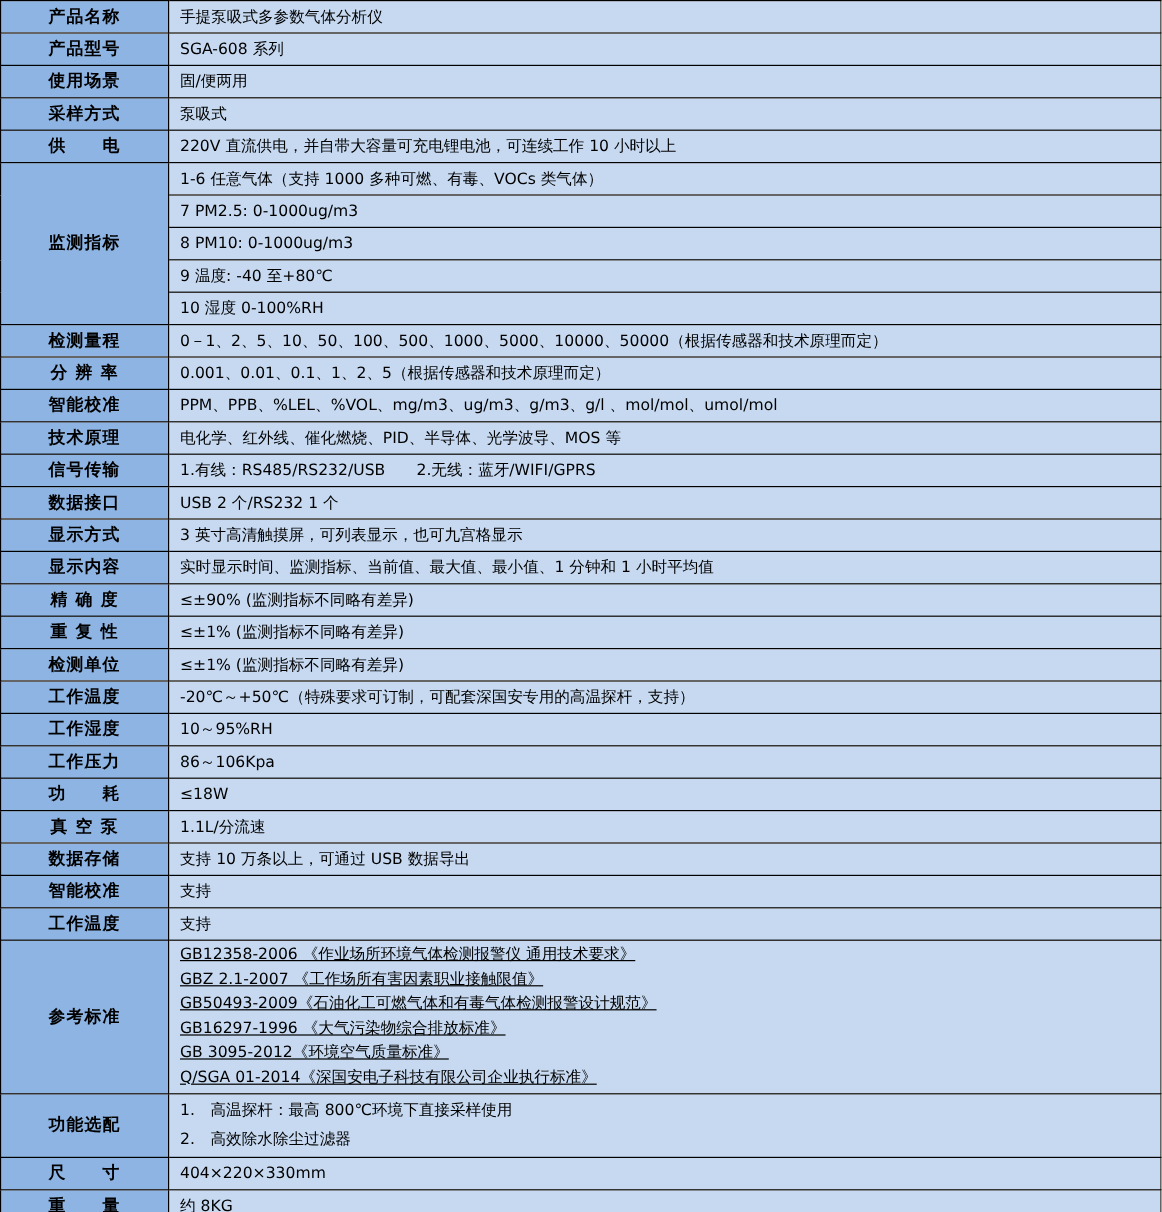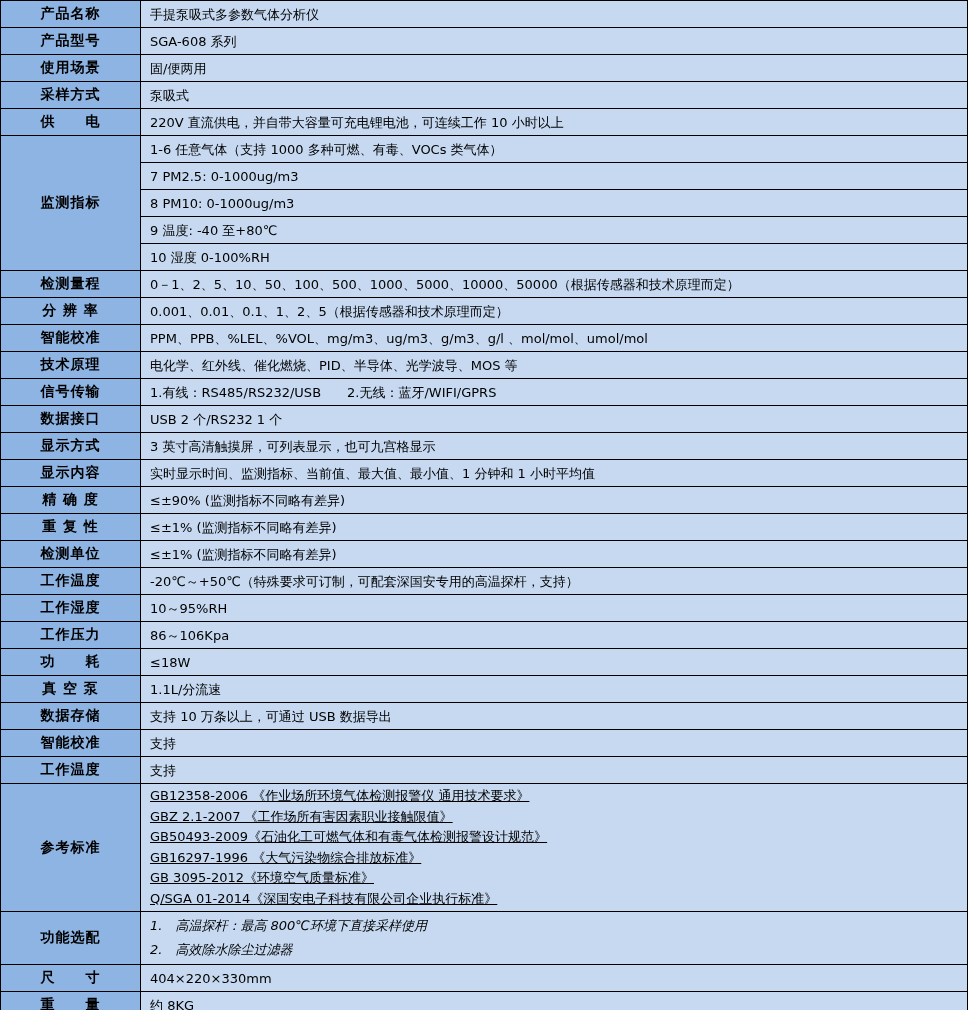--- a/index.html
+++ b/index.html
@@ -40,21 +40,21 @@
     font-size:13px;
     text-align:left;
     padding:2px 9px;
     white-space:pre-wrap;
     line-height:17px;
   }
   tr.single{height:27px;}
   td.value.lines div{white-space:pre-wrap;}
   td.value.lines-6{padding:2px 9px;}
   td.value.lines-6 div{line-height:20.5px;text-decoration:underline;}
-  td.value.lines-2{padding:2px 9px;font-style:italic;}
+  td.value.lines-2{padding:2px 9px;}
   td.value.lines-2 div{line-height:24px;}
 </style>
 </head>
 <body>
 
 <table class="spec">
   <colgroup>
     <col class="c-label">
     <col class="c-value">
   </colgroup>

